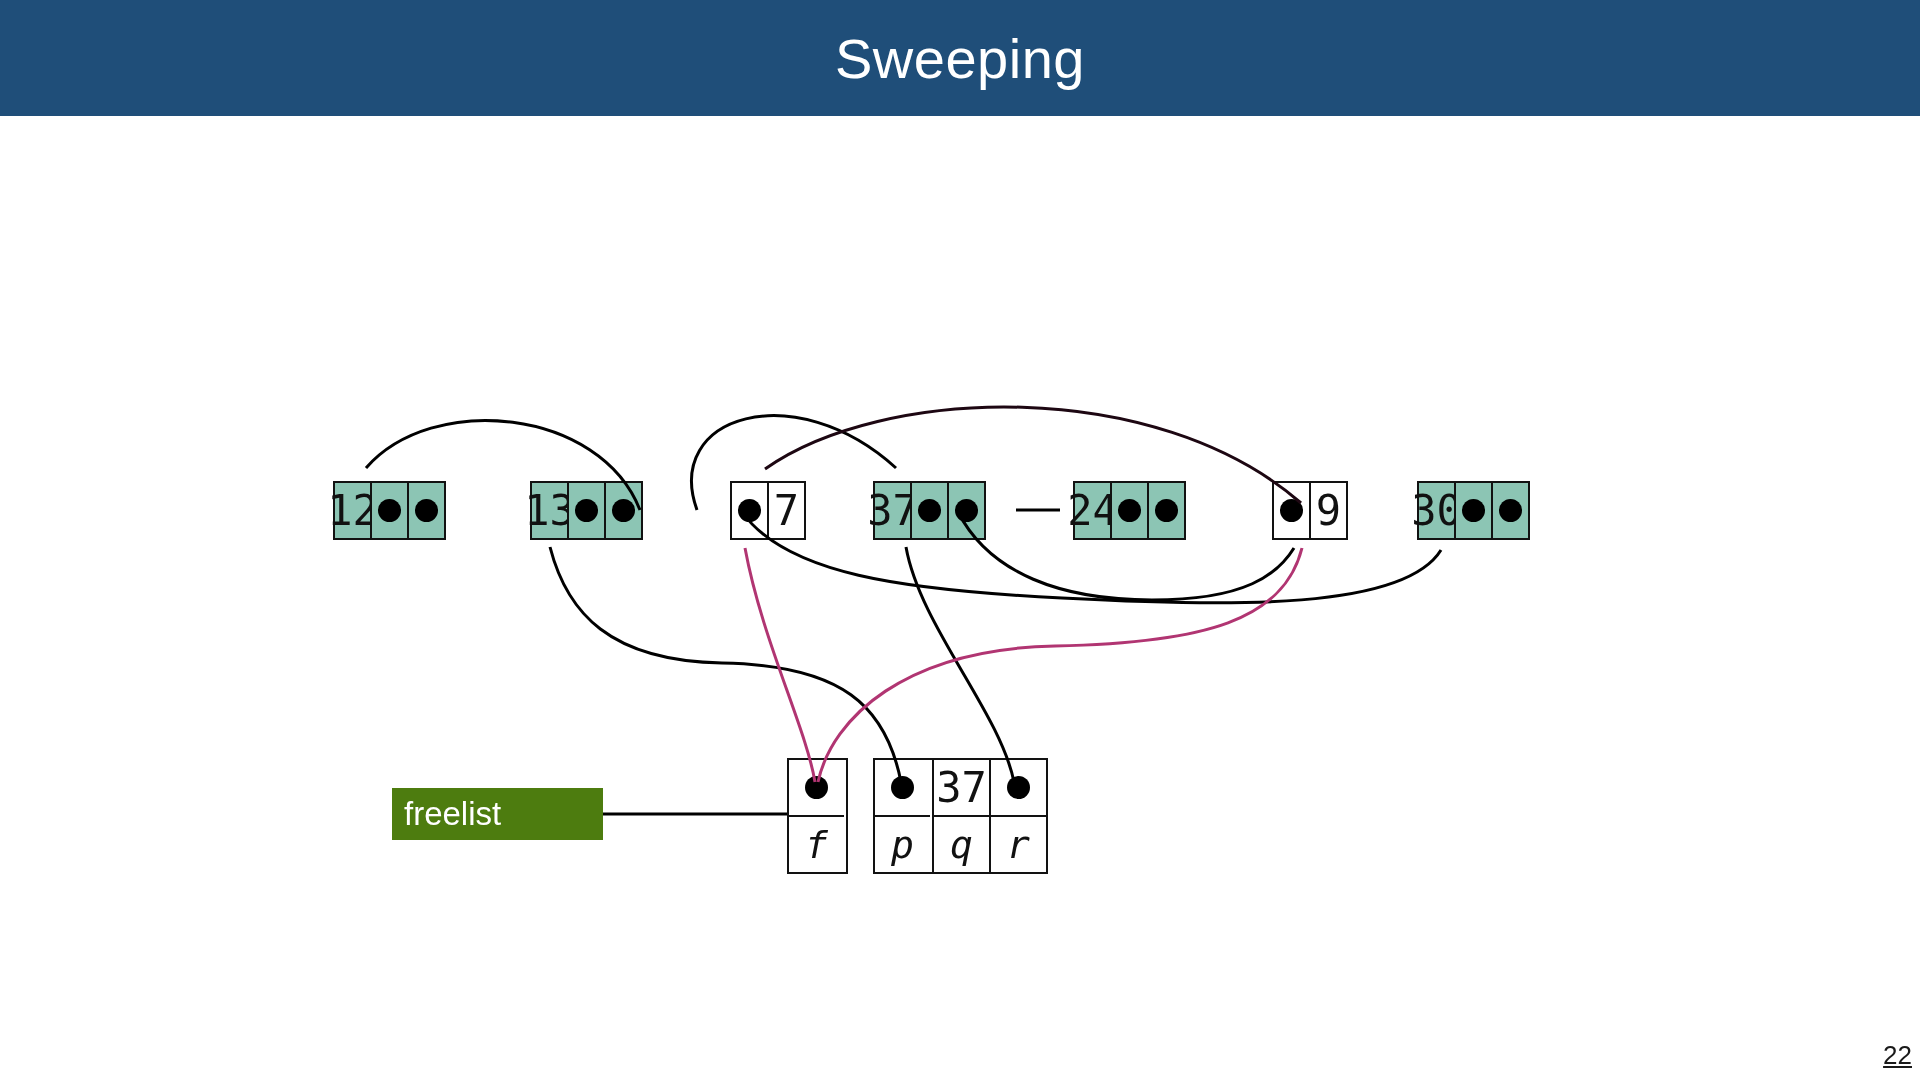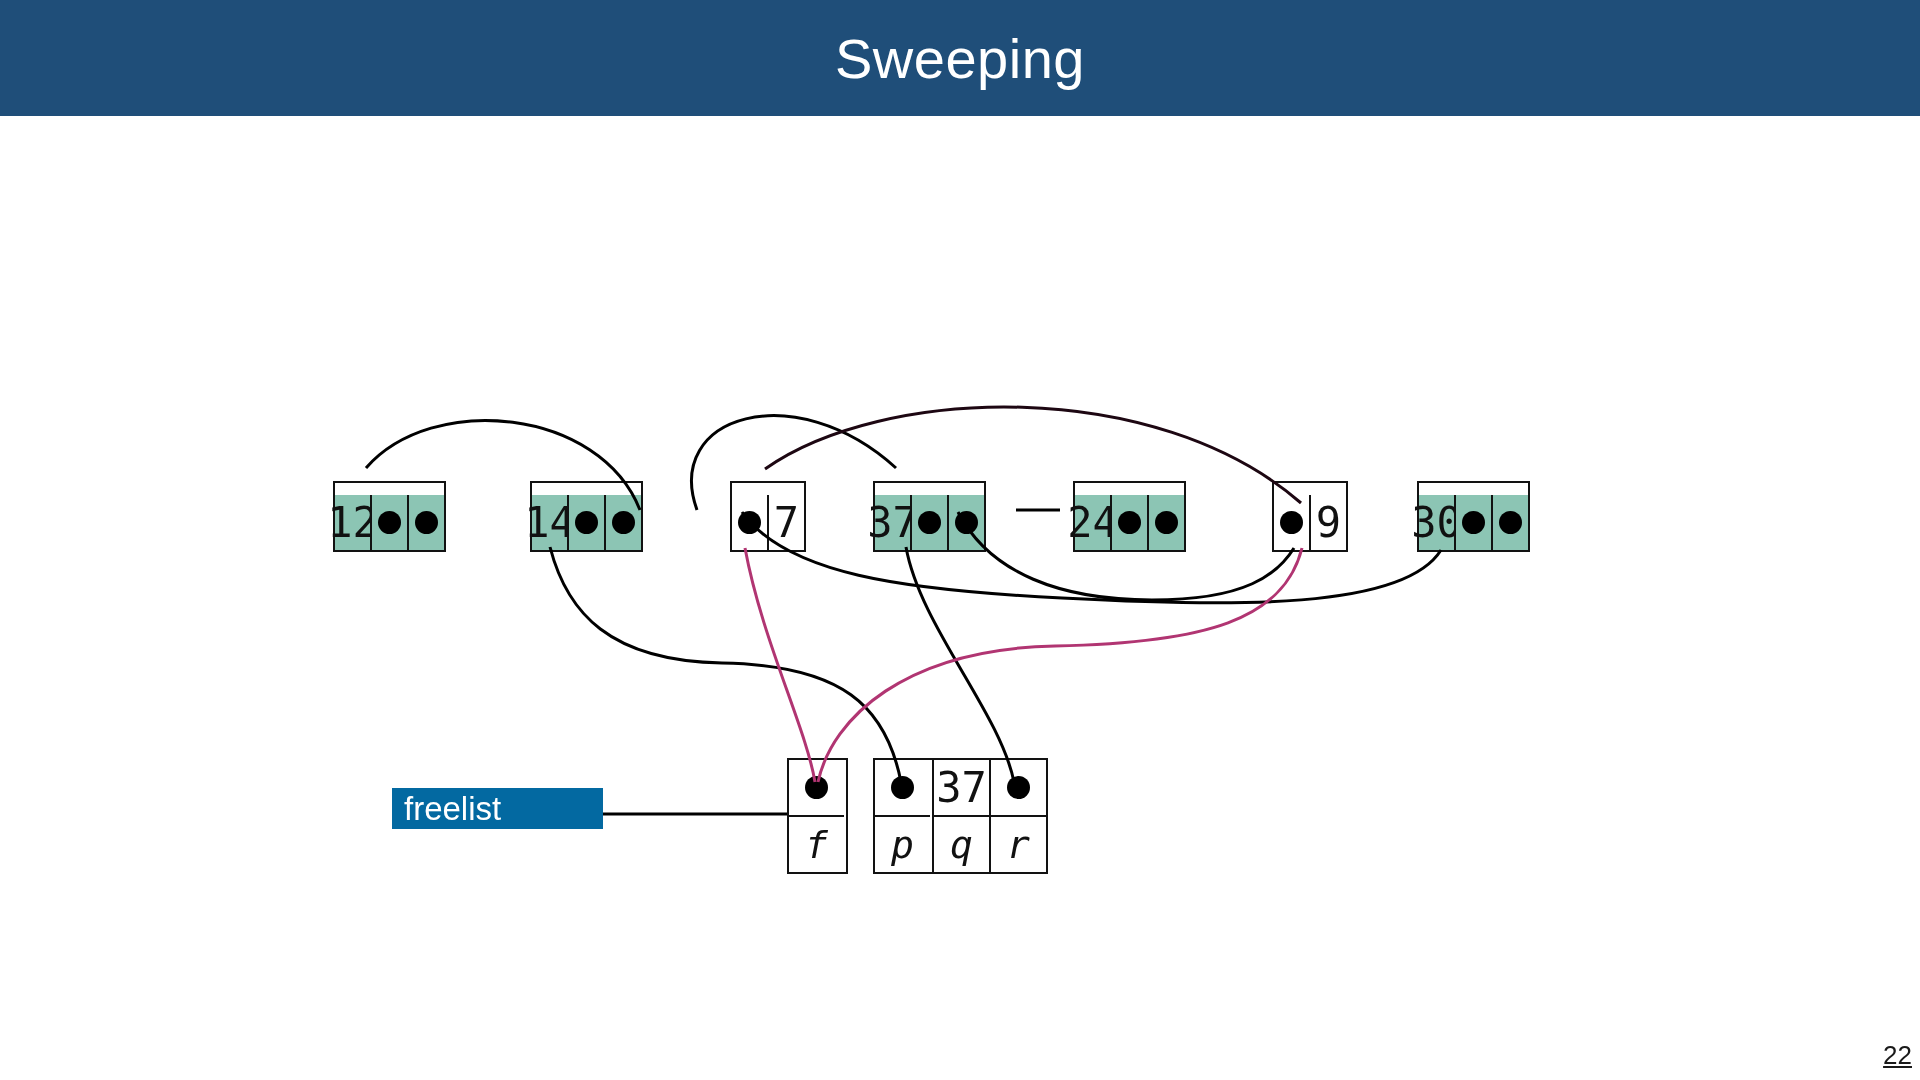--- a/index.html
+++ b/index.html
@@ -6,34 +6,34 @@
   .stage{position:relative;width:1920px;height:1080px;background:#ffffff;overflow:hidden;
          font-family:"Liberation Sans", sans-serif;}
   .banner{position:absolute;left:0;top:0;width:1920px;height:116px;background:#1f4e79;
           display:flex;align-items:center;justify-content:center;}
   .banner h1{margin:14px;color:#ffffff;font-size:56px;font-weight:400;letter-spacing:0.5px;}
 
   
   .block{position:absolute;top:481px;display:flex;border:2px solid #121212;box-sizing:content-box;}
   .block.live .cell{background:#8cc5b4;}
   .block.free .cell{background:#ffffff;}
-  .cell{width:35px;height:55px;border-left:2px solid #121212;display:flex;align-items:center;justify-content:center;margin-top:12px;}
+  .cell{width:35px;height:55px;border-left:2px solid #121212;display:flex;align-items:center;justify-content:center;}
   .cell:first-child{border-left:none;}
   .num{font-family:"DejaVu Sans Mono", monospace;font-size:42px;color:#111;line-height:1;}
   .dot{width:23px;height:23px;border-radius:50%;background:#000;}
 
   
   .vbox{position:absolute;top:758px;display:grid;border:2px solid #121212;background:#fff;}
   .vbox .vcell{width:55px;height:55px;display:flex;align-items:center;justify-content:center;
                border-left:2px solid #121212;border-top:2px solid #121212;background:#fff;}
   .vbox .vcell.c0{border-left:none;}
   .vbox .vcell.r0{border-top:none;}
   .varname{font-family:"DejaVu Sans Mono", monospace;font-style:italic;font-size:38px;color:#111;line-height:1;}
 
-  .freelist-tag{position:absolute;left:392px;top:788px;width:211px;height:41px;background:#0369a1;
+  .freelist-tag{position:absolute;left:392px;top:788px;width:211px;height:52px;background:#4d7c0f;
                 display:flex;align-items:center;}
   .freelist-tag span{color:#fff;font-size:33px;padding-left:12px;}
 
   .page-num{position:absolute;right:8px;top:1040px;font-size:26px;color:#1a1a1a;text-decoration:underline;}
 
   svg.arrows{position:absolute;left:0;top:0;width:1920px;height:1080px;pointer-events:none;z-index:6;}
   svg.arrows path{fill:none;stroke-width:3;}
   .pblack{stroke:#000000;}
   .pdark{stroke:#1d0712;}
   .pmag{stroke:#b13572;}
@@ -51,21 +51,21 @@
     <div class="cell num">12</div>
     <div class="cell">
         <span class="dot"></span>
       </div>
     <div class="cell">
         <span class="dot"></span>
       </div>
   </div>
 
   <div class="block live" style="left:530px">
-    <div class="cell num">14</div>
+    <div class="cell num">13</div>
     <div class="cell">
         <span class="dot"></span>
       </div>
     <div class="cell">
         <span class="dot"></span>
       </div>
   </div>
 
   <div class="block free" style="left:730px">
     <div class="cell">

